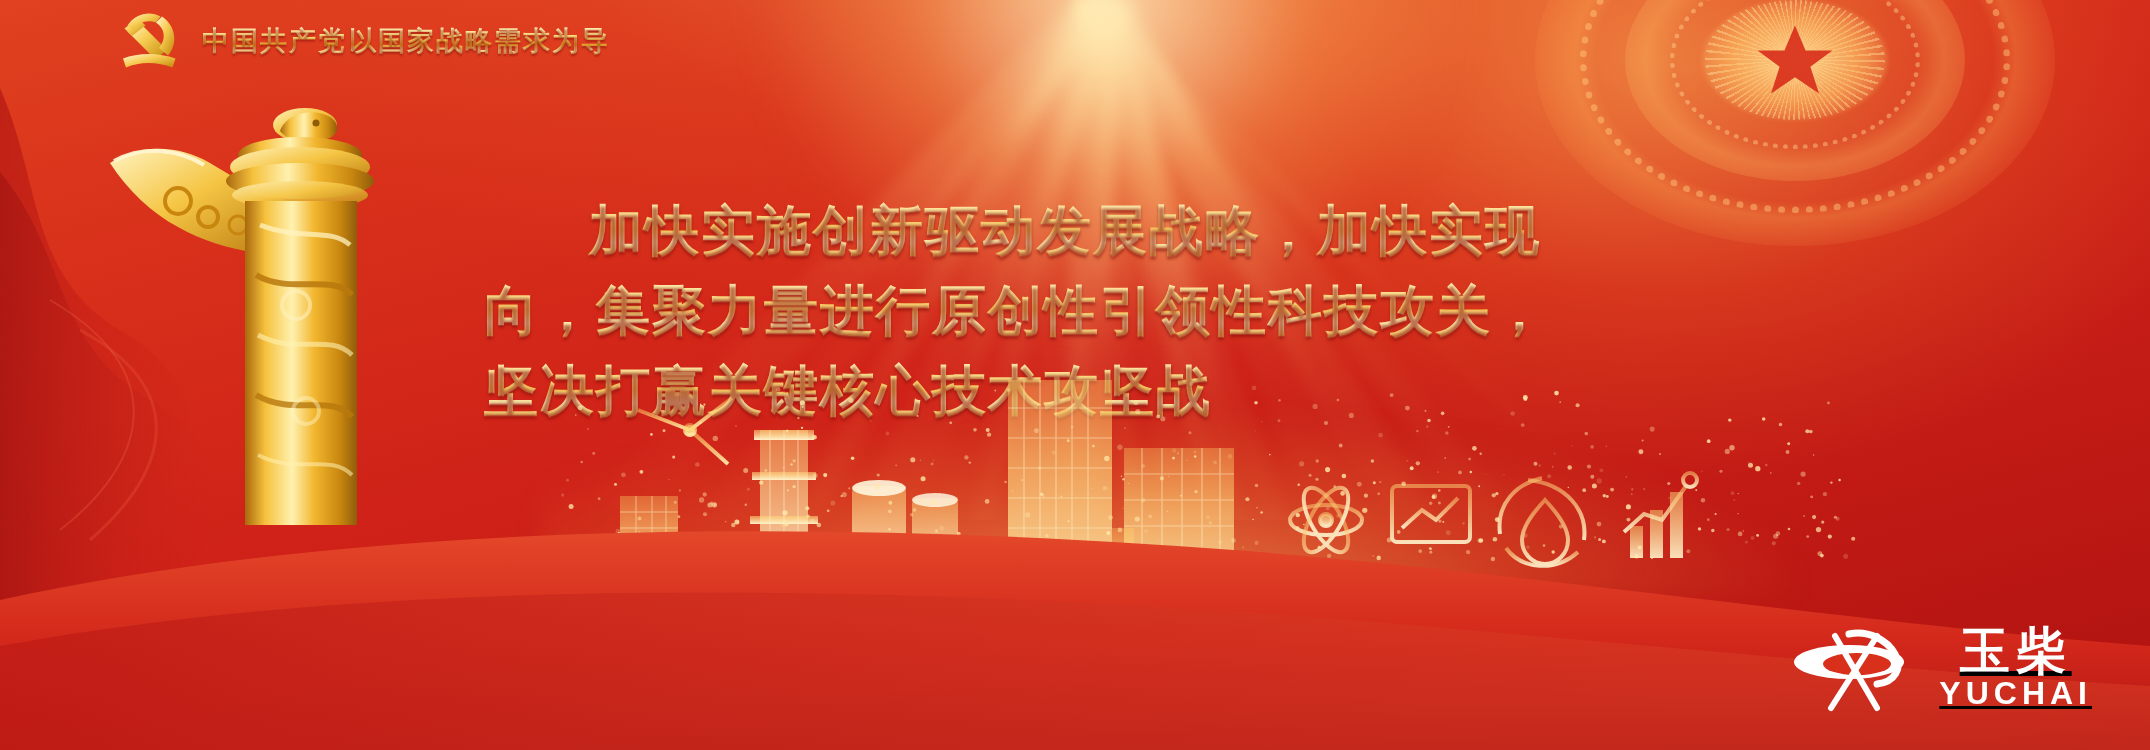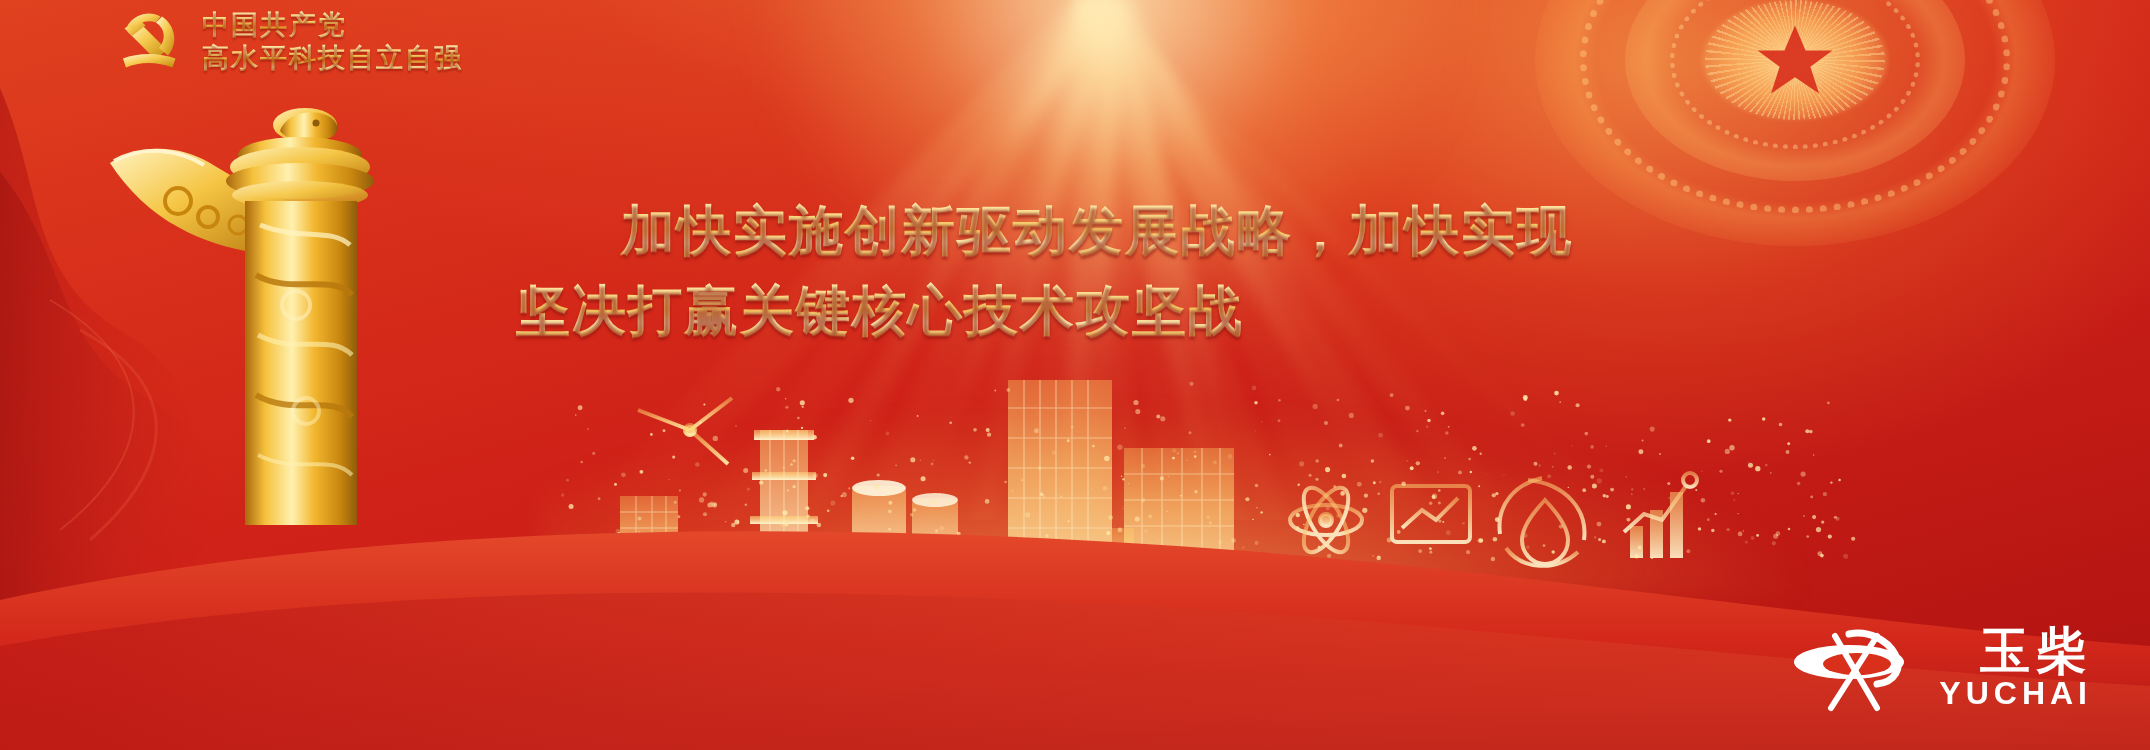--- a/index.html
+++ b/index.html
@@ -49,44 +49,44 @@
         background:radial-gradient(ellipse at 45% 95%, rgba(255,205,110,.55) 0%, rgba(255,170,70,.22) 42%, rgba(255,150,60,0) 72%); filter:blur(12px); }
   .city{ position:absolute; left:620px; bottom:152px; width:1180px; height:230px; }
   .sparkles{ position:absolute; left:560px; bottom:170px; width:1300px; height:240px; pointer-events:none; }
 
   
   .wave{ position:absolute; left:0; bottom:0; width:2150px; height:300px; }
 
   
   .cpc{ position:absolute; left:112px; top:6px; display:flex; align-items:center; gap:14px; }
   .cpc-emblem{ width:76px; height:72px; }
-  .cpc-text{ display:flex; flex-direction:column; gap:2px; }
+  .cpc-text{ display:flex; flex-direction:row; gap:2px; }
   .cpc-line{
      font-size:27px; font-weight:bold; letter-spacing:2px; line-height:1.16;
      background:linear-gradient(180deg,#fff3c4 0%,#ffe07a 32%,#e8a62c 58%,#ffe7a0 78%,#d98f1d 100%);
      -webkit-background-clip:text; background-clip:text; color:transparent;
      text-shadow:0 2px 2px rgba(120,10,5,.45);
      font-family:"Liberation Sans","DejaVu Sans",sans-serif;
   }
 
   
-  .headline{ position:absolute; left:516px; top:190px; width:1240px; }
+  .headline{ position:absolute; left:484px; top:190px; width:1240px; }
   .hl-line{
      font-size:54px; font-weight:bold; line-height:80px; letter-spacing:2px; white-space:nowrap;
      background:linear-gradient(180deg,#fffbe3 0%,#ffe894 26%,#f7c44d 50%,#ffeeb0 66%,#e8a62c 86%,#c98318 100%);
      -webkit-background-clip:text; background-clip:text; color:transparent;
      text-shadow:0 3px 3px rgba(130,12,6,.55), 0 1px 0 rgba(255,240,190,.25);
      font-family:"Liberation Sans","DejaVu Sans",sans-serif;
   }
   .hl-line.indent{ padding-left:105px; }
 
   
   .yuchai{ position:absolute; right:58px; bottom:38px; display:flex; align-items:center; gap:12px; }
   .yuchai-mark{ width:136px; height:92px; }
-  .yuchai-word{ display:flex; flex-direction:column; align-items:flex-end; }
+  .yuchai-word{ display:flex; flex-direction:column; align-items:center;text-decoration:underline; }
   .yc-cn{ font-size:50px; font-weight:bold; color:#fff; letter-spacing:6px; line-height:54px;
           font-family:"Liberation Sans","DejaVu Sans",sans-serif; }
   .yc-en{ font-size:32px; font-weight:bold; color:#fff; letter-spacing:5px; line-height:30px;
           font-family:"Liberation Sans","DejaVu Sans",sans-serif; }
 </style>
 </head>
 <body>
 
 <div class="banner">
 
@@ -200,26 +200,27 @@
         </linearGradient>
       </defs>
       <path d="M20,34 L36,22 L72,58 L58,72 Z" fill="url(#em1)"></path>
       <path d="M16,30 L34,16 L44,26 L26,40 Z" fill="url(#em1)"></path>
       <path d="M66,14 C84,26 88,50 74,66 L62,56 C72,44 70,30 58,22 Z" fill="url(#em1)"></path>
       <path d="M58,22 C46,18 34,22 28,32 L20,26 C30,10 50,6 64,14 Z" fill="url(#em1)"></path>
       <path d="M14,70 C34,62 62,62 84,70 L80,82 C60,74 36,74 18,82 Z" fill="url(#em1)"></path>
     </svg>
     <div class="cpc-text">
       <div class="cpc-line">中国共产党</div>
-      <div class="cpc-line">高水平科技自立自强</div>
+      <div class="cpc-line">以国家战略需求为导</div>
     </div>
   </div>
 
   <div class="headline">
     <div class="hl-line indent">加快实施创新驱动发展战略，加快实现</div>
+    <div class="hl-line">向，集聚力量进行原创性引领性科技攻关，</div>
     <div class="hl-line">坚决打赢关键核心技术攻坚战</div>
   </div>
 
   <div class="cityglow"></div>
   <svg class="city" viewBox="0 0 1180 230">
     <defs>
       <linearGradient id="cg" x1="0" y1="1" x2="0" y2="0">
         <stop offset="0%" stop-color="#ffe9a8" stop-opacity=".95"></stop>
         <stop offset="55%" stop-color="#ffd87c" stop-opacity=".75"></stop>
         <stop offset="100%" stop-color="#ffcf66" stop-opacity=".45"></stop>

